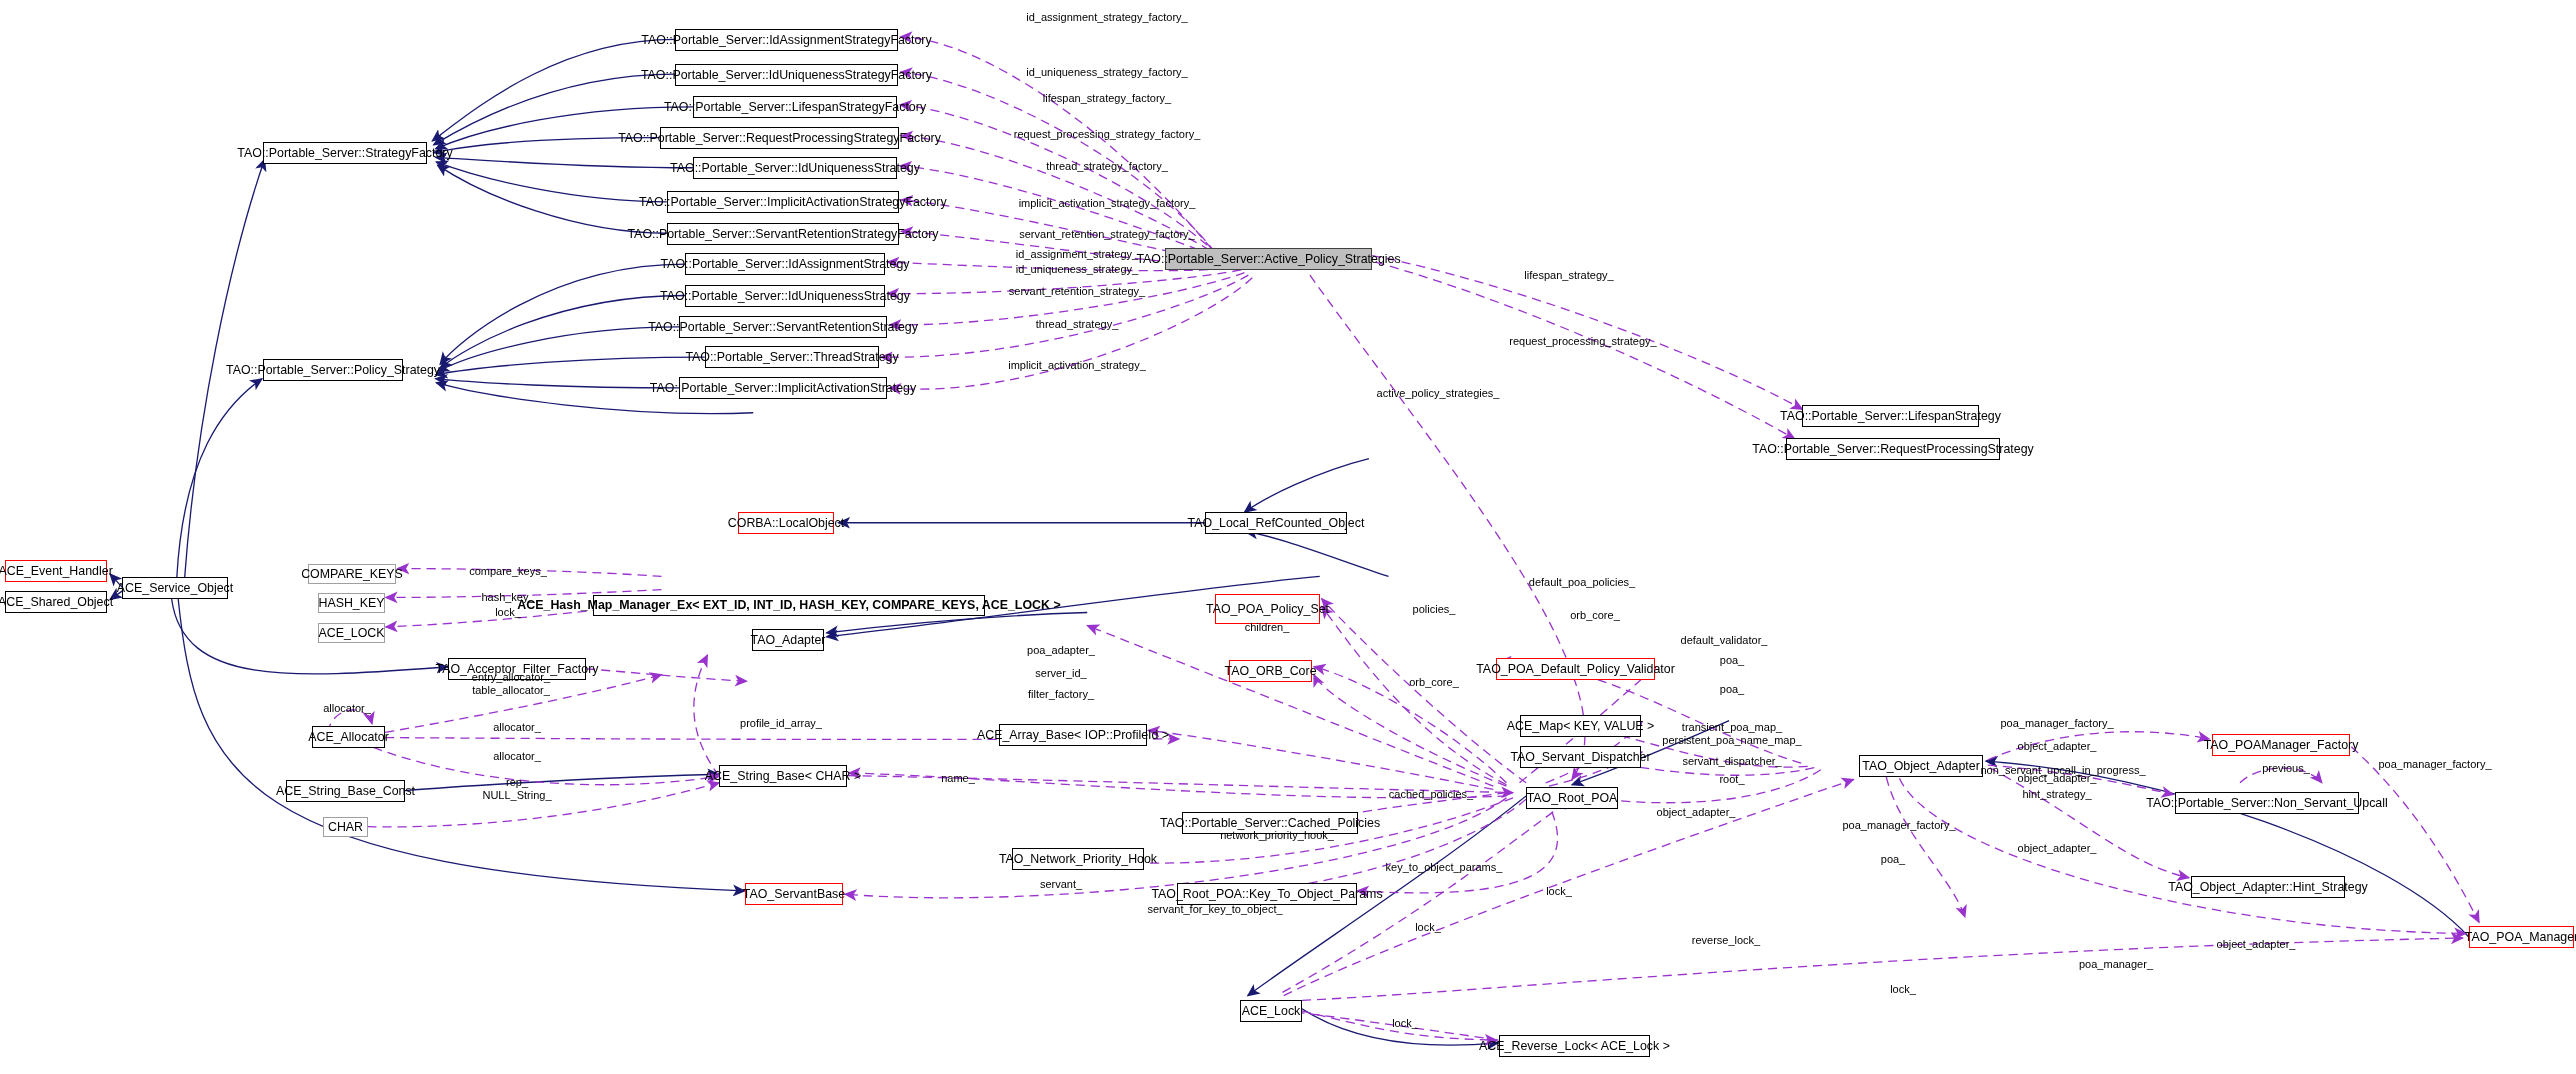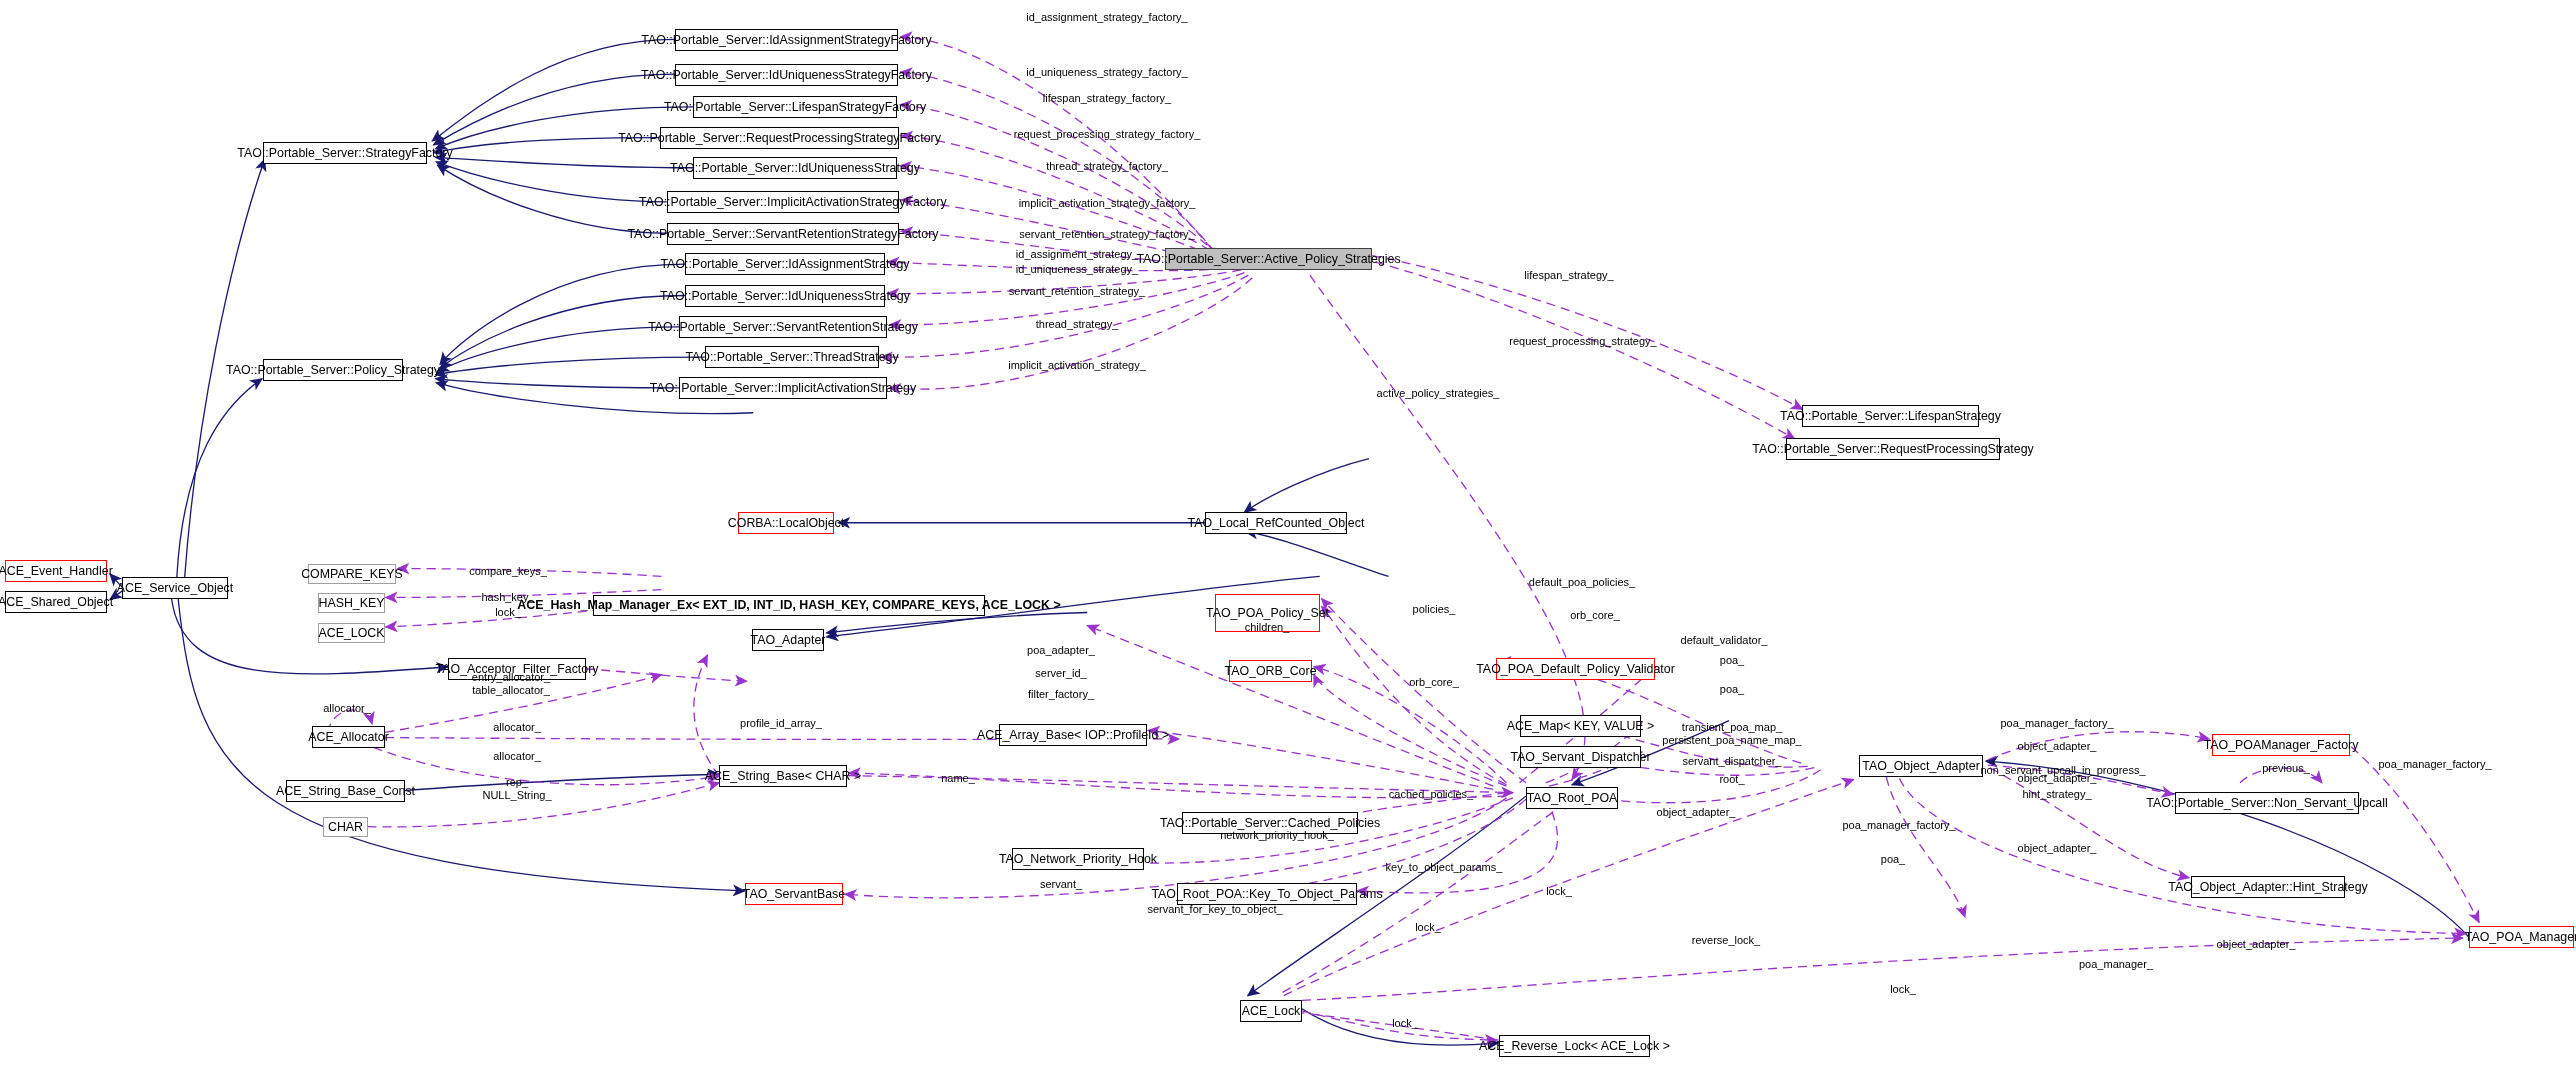--- a/index.html
+++ b/index.html
@@ -152,21 +152,21 @@
     <div class="node" style="left: 1786px; top: 438px; width: 214px; height: 21.6px;">TAO::Portable_Server::RequestProcessingStrategy</div>
     <div class="node red" style="left: 738px; top: 512px; width: 96px; height: 21.6px;">CORBA::LocalObject</div>
     <div class="node" style="left: 1205px; top: 512px; width: 142px; height: 21.6px;">TAO_Local_RefCounted_Object</div>
     <div class="node red" style="left: 4.6px; top: 560px; width: 102px; height: 21.6px;">ACE_Event_Handler</div>
     <div class="node" style="left: 122px; top: 577px; width: 106px; height: 21.6px;">ACE_Service_Object</div>
     <div class="node" style="left: 4.6px; top: 591px; width: 102px; height: 21.6px;">ACE_Shared_Object</div>
     <div class="node gray" style="left: 308px; top: 564px; width: 88px; height: 19.6px;">COMPARE_KEYS</div>
     <div class="node gray" style="left: 318px; top: 593px; width: 67px; height: 19.6px;">HASH_KEY</div>
     <div class="node gray" style="left: 318px; top: 623px; width: 67px; height: 19.6px;">ACE_LOCK</div>
     <div class="node" style="left: 593px; top: 595px; width: 392px; height: 21px; font-weight: bold;">ACE_Hash_Map_Manager_Ex&lt; EXT_ID, INT_ID, HASH_KEY, COMPARE_KEYS, ACE_LOCK &gt;</div>
-    <div class="node red" style="left: 1215px; top: 594px; width: 105px; height: 38px;">TAO_POA_Policy_Set</div>
+    <div class="node red" style="left: 1215px; top: 594px; width: 105px; height: 30px;">TAO_POA_Policy_Set</div>
     <div class="node" style="left: 752px; top: 629px; width: 72px; height: 21.6px; text-align: right;">TAO_Adapter</div>
     <div class="node" style="left: 448px; top: 658px; width: 138px; height: 21.6px;">TAO_Acceptor_Filter_Factory</div>
     <div class="node red" style="left: 1229px; top: 660px; width: 83px; height: 21.6px;">TAO_ORB_Core</div>
     <div class="node red" style="left: 1496px; top: 658px; width: 159px; height: 21.6px;">TAO_POA_Default_Policy_Validator</div>
     <div class="node" style="left: 312px; top: 726px; width: 73px; height: 21.6px;">ACE_Allocator</div>
     <div class="node" style="left: 999px; top: 724px; width: 148px; height: 21.6px;">ACE_Array_Base&lt; IOP::ProfileId &gt;</div>
     <div class="node" style="left: 1520px; top: 715px; width: 121px; height: 21.6px;">ACE_Map&lt; KEY, VALUE &gt;</div>
     <div class="node" style="left: 1520px; top: 746px; width: 121px; height: 21.6px;">TAO_Servant_Dispatcher</div>
     <div class="node" style="left: 1859px; top: 755px; width: 124px; height: 21.6px;">TAO_Object_Adapter</div>
     <div class="node" style="left: 286px; top: 780px; width: 119px; height: 21.6px;">ACE_String_Base_Const</div>

